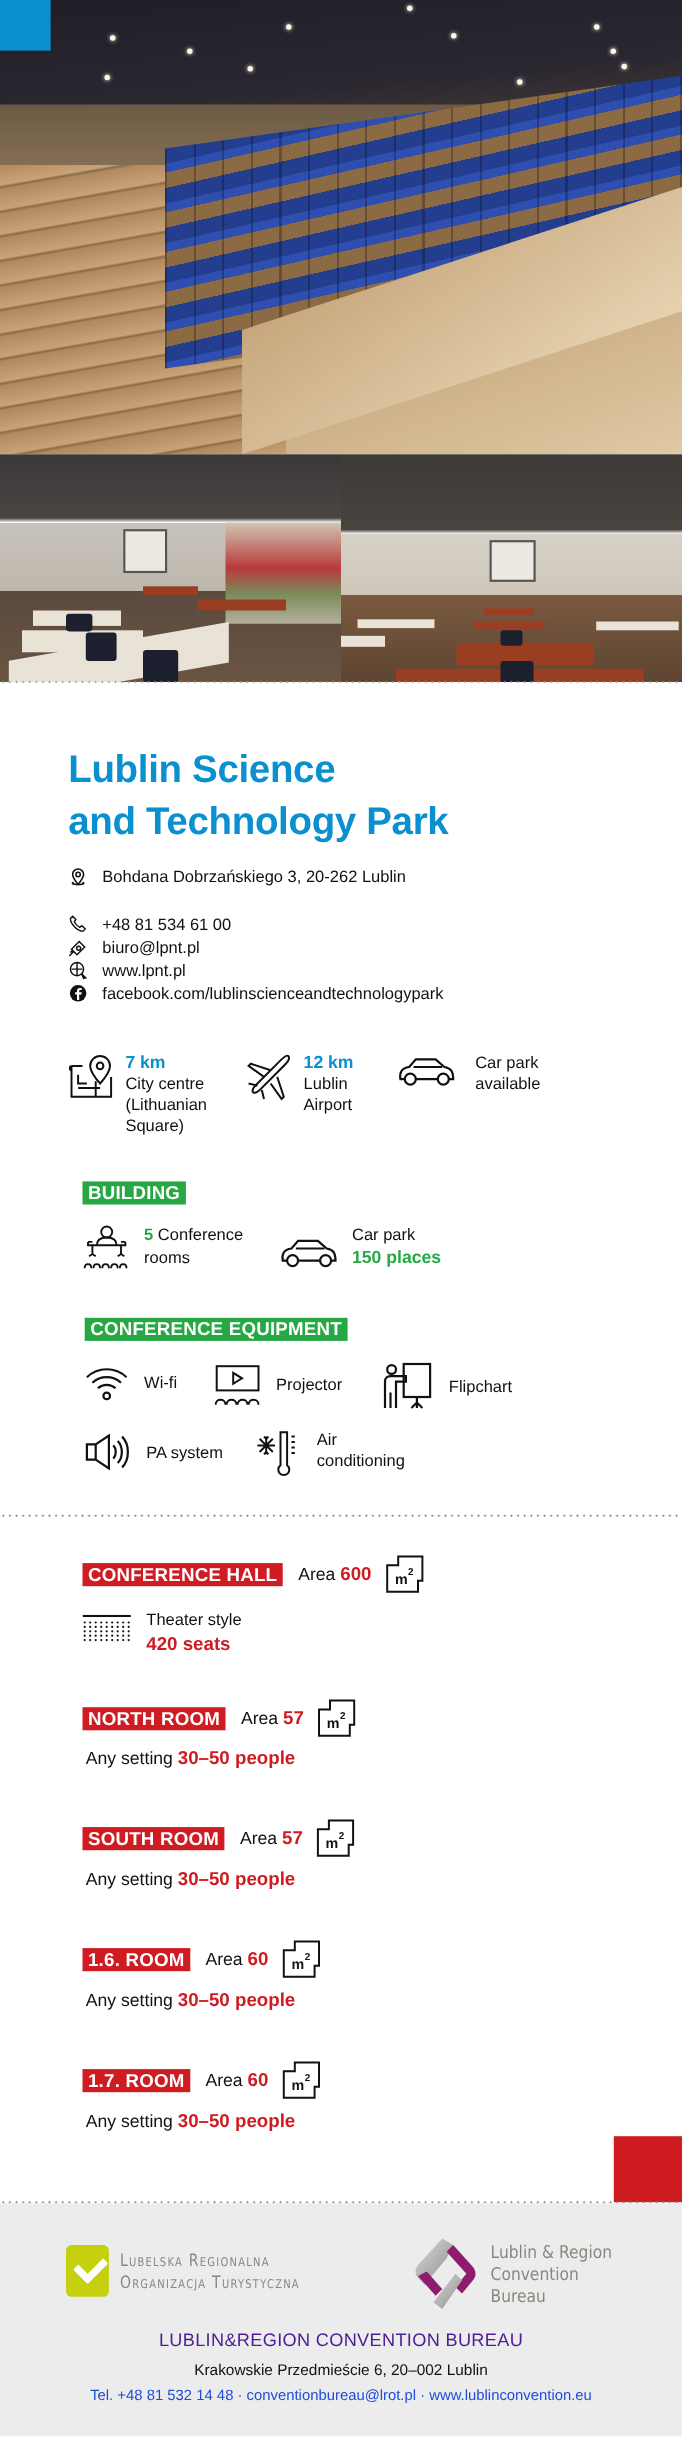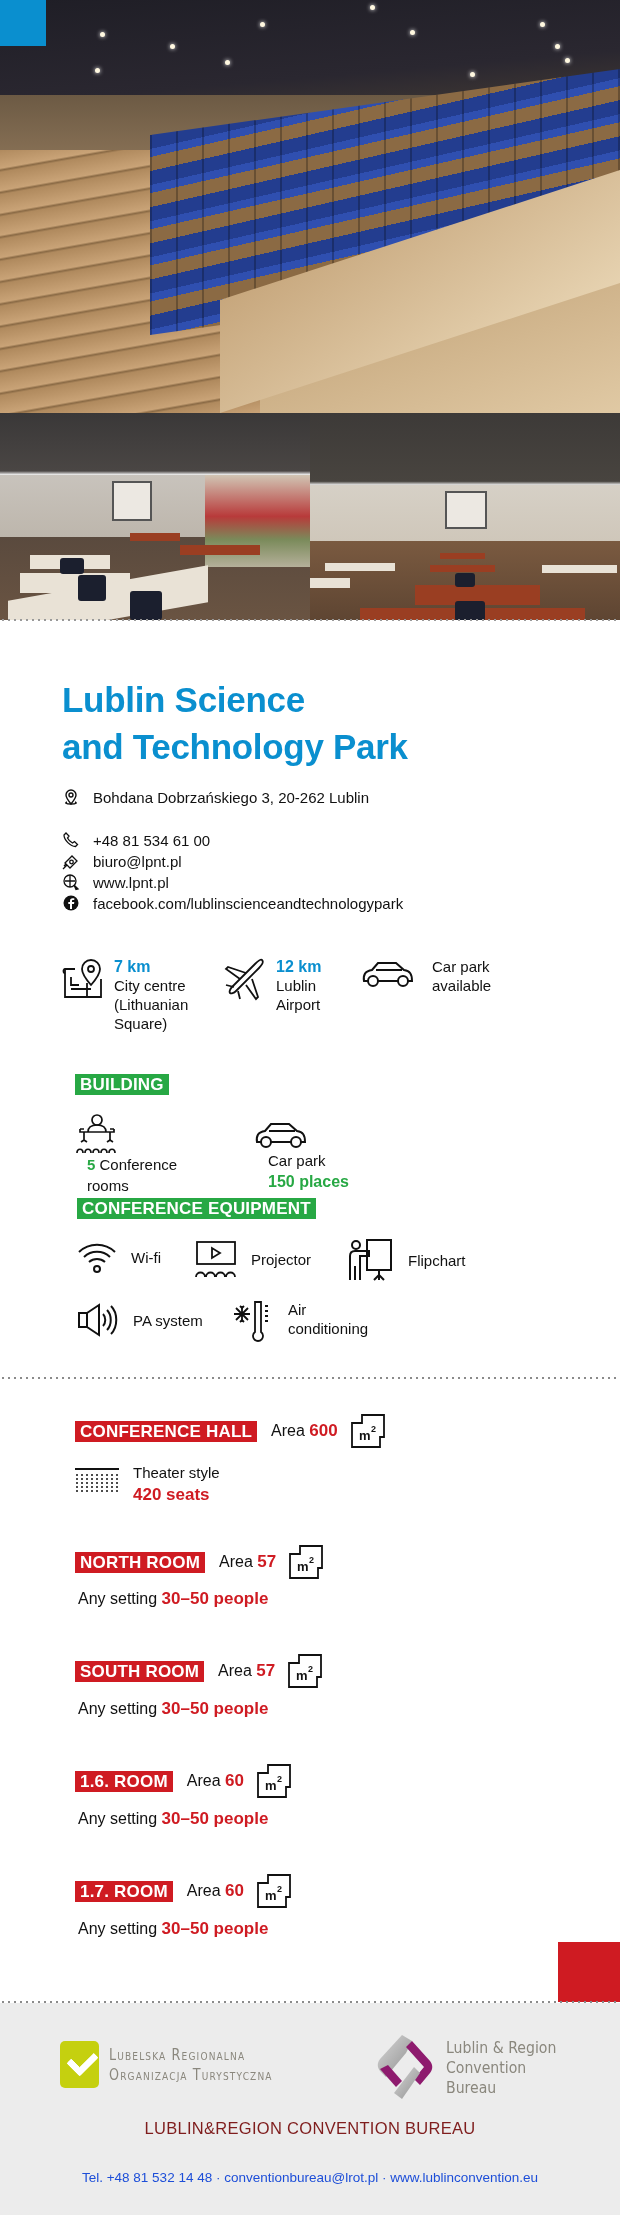--- a/index.html
+++ b/index.html
@@ -56,21 +56,21 @@
   .distances { position: absolute; left: 62px; top: 957px; width: 520px; height: 90px; }
   .dist { position: absolute; top: 0; display: flex; }
   .dist svg { flex: 0 0 auto; }
   .dist .txt { margin-left: 10px; font-size: 15px; line-height: 19px; }
   .dist .km { color: #0a8fcf; font-weight: 700; font-size: 16px; }
 
   .tag { position: absolute; color: #fff; font-weight: 700; font-size: 17px; line-height: 21px; padding: 0 5px; letter-spacing: 0.2px; }
   .tag.green { background: #27a844; }
   .tag.red { background: #cf1b22; }
 
-  .bld-item { position: absolute; display: flex; align-items: flex-start; font-size: 15px; line-height: 21px; flex-direction: column; }
+  .bld-item { position: absolute; display: flex; align-items: flex-end; font-size: 15px; line-height: 21px; }
   .bld-item .green { color: #27a844; font-weight: 700; }
 
   .eq-item { position: absolute; display: flex; align-items: center; font-size: 15px; line-height: 19px; }
   .eq-item svg { margin-right: 14px; }
 
   .dotted-line { position: absolute; left: 0; width: 620px; height: 2px;
     background-image: radial-gradient(circle, #8a8a8a 0.9px, transparent 1.1px); background-size: 6px 2px; }
 
   .room-head { position: absolute; left: 75px; display: flex; align-items: center; }
   .room-head .tag { position: static; }
@@ -86,21 +86,21 @@
 
   .corner-red { position: absolute; right: 0; top: 1942px; width: 62px; height: 60px; background: #cf1b22; }
 
   .footer { position: absolute; left: 0; top: 2003px; width: 620px; height: 212px; background: #ececec; padding-left: 20px; }
   .logo-lrot { position: absolute; left: 60px; top: 38px; display: flex; align-items: center; }
   .logo-lrot .mark { width: 39px; height: 47px; background: #c5d00f; border-radius: 5px; position: relative; }
   .logo-lrot .mark::after { content:""; position:absolute; left:9px; top:10px; width:20px; height:12px; border-left:7px solid #fff; border-bottom:7px solid #fff; transform: rotate(-45deg); border-radius:2px; }
   .logo-lrot .txt { margin-left: 10px; color: #8a877d; font-family: "DejaVu Sans", sans-serif; font-size: 15.5px; line-height: 20px; letter-spacing: 1.4px; font-variant: small-caps; transform: scaleX(0.82); transform-origin: left center; white-space: nowrap; }
   .logo-lrcb { position: absolute; left: 376px; top: 30px; display: flex; align-items: center; }
   .logo-lrcb .txt { margin-left: 12px; color: #8a877d; font-family: "DejaVu Sans", sans-serif; font-size: 16px; line-height: 20px; transform: scaleX(0.88); transform-origin:left center; white-space: nowrap; }
-  .footer .org { position: absolute; left: 0; top: 116px; width: 620px; text-align: center; font-size: 16.5px; letter-spacing: 0.3px; color: #7f1d1d; }
+  .footer .org { position: absolute; left: 0; top: 116px; width: 620px; text-align: center; font-size: 16.5px; letter-spacing: 0.3px; color: #4c1d95; }
   .footer .addr { position: absolute; left: 0; top: 143px; width: 620px; text-align: center; font-size: 14px; color: #111; }
   .footer .tel { position: absolute; left: 0; top: 167px; width: 620px; text-align: center; font-size: 13.5px; color: #1d4ed8; }
 </style>
 </head>
 <body>
 
 <div class="hero">
   <div class="ceiling"></div>
   <div class="light" style="left:100px;top:32px"></div>
   <div class="light" style="left:170px;top:44px"></div>
@@ -467,14 +467,15 @@
       <path d="M4 36 L20 54 L26 48 L12 32z" fill="#8e1b6e"></path>
       <path d="M44 40 L26 66 L18 60 L38 34z" fill="url(#g1)"></path>
     </svg>
     <div class="txt">
       <div>Lublin &amp; Region</div>
       <div>Convention</div>
       <div>Bureau</div>
     </div>
   </div>
   <div class="org">LUBLIN&amp;REGION CONVENTION BUREAU</div>
+  <div class="addr">Krakowskie Przedmieście 6, 20–002 Lublin</div>
   <div class="tel">Tel. +48 81 532 14 48 · conventionbureau@lrot.pl · www.lublinconvention.eu</div>
 </div>
 
 </body></html>

